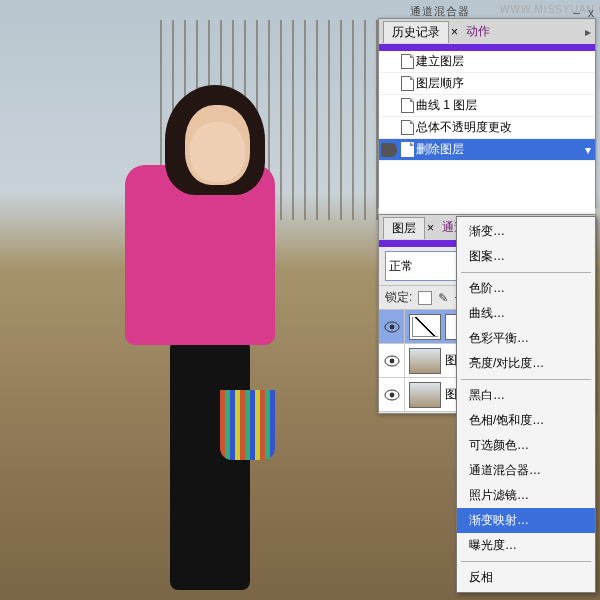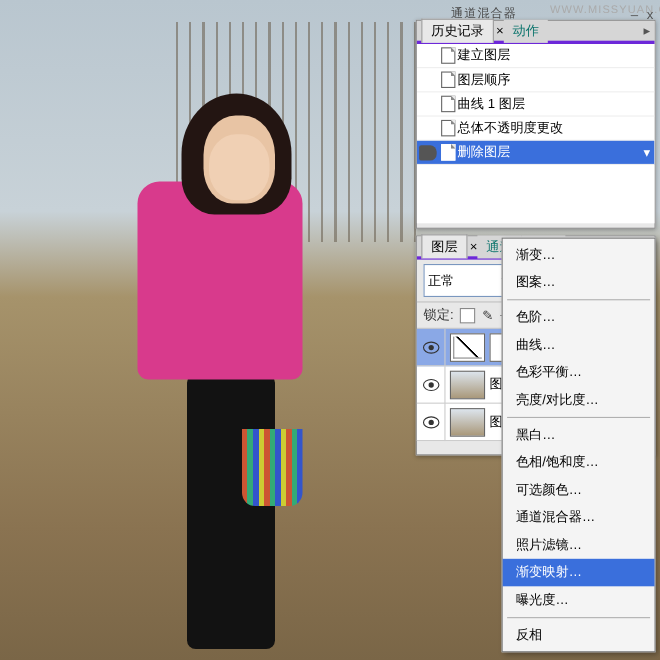--- a/index.html
+++ b/index.html
@@ -10,22 +10,22 @@
   .coat{position:absolute;top:115px;left:55px;width:150px;height:180px;background:#d83a8c;border-radius:20px 20px 10px 10px}
   .head{position:absolute;top:55px;left:115px;width:65px;height:80px;background:#e8c4a4;border-radius:45% 45% 40% 40%}
   .hair{position:absolute;top:35px;left:95px;width:100px;height:110px;background:#231512;border-radius:50% 50% 30% 30%}
   .face{position:absolute;top:72px;left:120px;width:55px;height:60px;background:#f0d0b4;border-radius:45%}
   .pants{position:absolute;top:290px;left:100px;width:80px;height:250px;background:#121212;border-radius:8px}
   .bag{position:absolute;top:340px;left:150px;width:55px;height:70px;background:repeating-linear-gradient(90deg,#c53,#c53 5px,#3a7 5px,#3a7 10px,#35c 10px,#35c 15px,#cc3 15px,#cc3 20px);border-radius:0 0 12px 12px}
   .watermark{position:absolute;top:4px;left:410px;font-size:11px;color:#4a4a4a;letter-spacing:1px}
   .wm2{position:absolute;top:4px;left:500px;font-size:10px;color:#aaa;letter-spacing:1px}
 
   .panel{position:absolute;background:#e8e8e8;border:1px solid #8a8a8a;box-shadow:0 1px 4px rgba(0,0,0,.3)}
-  .tabbar{display:flex;align-items:center;background:#d6d6d6;height:21px;border-bottom:3px solid #6d28d9;padding-left:4px}
-  .tab{padding:2px 8px;background:#d6d6d6;color:#0f766e;cursor:pointer}
+  .tabbar{display:flex;align-items:center;background:#d6d6d6;height:32px;border-bottom:7px solid #6d28d9;padding-left:4px}
+  .tab{padding:2px 8px;background:#d6d6d6;color:#701a75;cursor:pointer}
   .tab.active{background:#e8e8e8;border:1px solid #9a9a9a;border-bottom:none;color:#000}
   .tabclose{margin-left:auto;margin-right:4px;color:#555;cursor:pointer}
   .win-ctrl{position:absolute;top:6px;right:6px;display:flex;gap:8px;color:#555}
 
   .history-panel{top:18px;left:378px;width:218px;height:190px}
   .hist-list{height:163px;overflow:auto;background:#fff}
   .hist-item{display:flex;align-items:center;height:22px;padding-left:22px;border-bottom:1px solid #eee;gap:2px}
   .hist-item .doc{width:13px;height:15px;border:1px solid #666;background:#fff;position:relative}
   .hist-item .doc::after{content:"";position:absolute;right:-1px;top:-1px;border-top:4px solid #e8e8e8;border-left:4px solid #888}
   .hist-item.selected{background:#3a6fdc;color:#fff}

